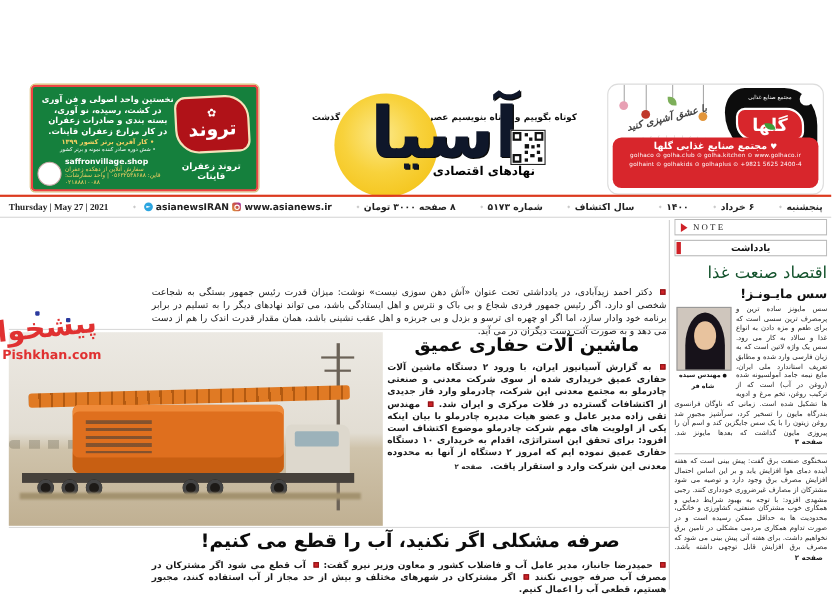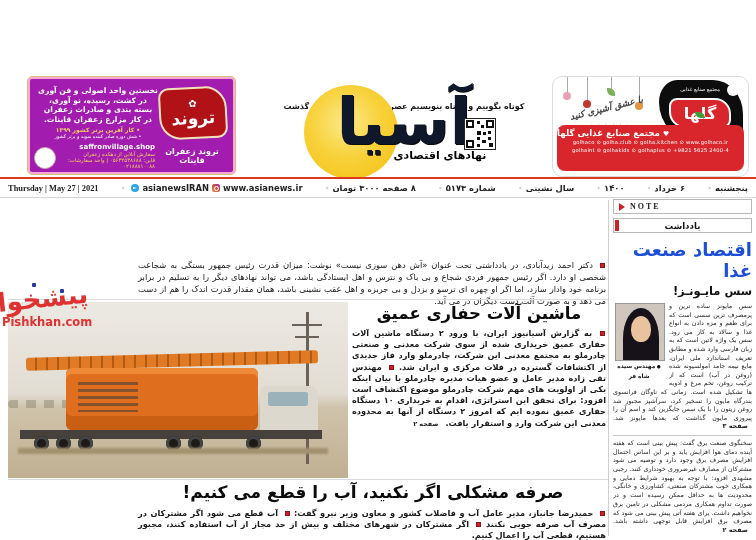--- a/index.html
+++ b/index.html
@@ -1,36 +1,36 @@
 <!DOCTYPE html>
 <html lang="fa"><head>
 <meta charset="utf-8">
 <style>
   * { margin:0; padding:0; box-sizing:border-box; }
   body { background:#fff; font-family:"DejaVu Sans", sans-serif; }
   .page { position:relative; width:756px; height:540px; background:#fff; overflow:hidden; }
 
   
   .ad-tarvand { position:absolute; left:28px; top:77px; width:207px; height:97px;
-    background:#a21caf; border:2px solid #f9a8d4; outline:1px solid #d9c07a; border-radius:4px; }
+    background:#15803d; border:2px solid #ef4444; outline:1px solid #d9c07a; border-radius:4px; }
   .tv-text { position:absolute; left:8px; top:7px; width:120px; direction:rtl; text-align:center;
     color:#fff; font-weight:bold; font-size:7.6px; line-height:9.6px; }
   .tv-award1 { position:absolute; left:8px; top:47px; width:120px; direction:rtl; text-align:center;
     color:#f3d064; font-size:6px; font-weight:bold; }
   .tv-award2 { position:absolute; left:8px; top:55px; width:120px; direction:rtl; text-align:center;
     color:#fff; font-size:4.8px; }
   .tv-logo { position:absolute; right:6px; top:8px; width:68px; height:52px; background:#b01218;
     border:2px solid #f3e3bb; border-radius:10px 22px 10px 22px; transform:rotate(-3deg);
     display:flex; flex-direction:column; align-items:center; justify-content:center; color:#fff; }
   .tv-flower { font-size:10px; line-height:10px; color:#fff; }
   .tv-brand { font-size:17px; font-weight:bold; line-height:18px; }
   .tv-bottom { position:absolute; left:4px; right:4px; bottom:3px; height:32px; display:flex; align-items:flex-end; }
   .tv-stamp { width:22px; height:22px; border-radius:50%; background:#fff; border:1px solid #caa; margin-right:3px;
     color:#5a3b14; font-size:4px; display:flex; align-items:center; justify-content:center; text-align:center; }
-  .tv-shop { flex:1; text-align:right; }
+  .tv-shop { flex:1; text-align:left; }
   .tv-shop-en { color:#fff; font-size:7px; font-weight:bold; }
   .tv-shop-fa { color:#f3d064; font-size:5.4px; direction:rtl; }
   .tv-phones { color:#f3d064; font-size:5.4px; direction:rtl; }
   .tv-brandrow { width:74px; color:#fff; font-size:8px; font-weight:bold; direction:rtl; text-align:center; padding-bottom:4px; }
 
   .tagline { position:absolute; left:278px; top:64px; width:252px; text-align:center; direction:rtl;
     font-size:8px; font-weight:bold; color:#111;margin-top:38px; }
   .sun { position:absolute; left:304px; top:85px; width:94px; height:94px; border-radius:50%;
     background:radial-gradient(circle at 45% 40%, #fce98a 0%, #f8d23c 45%, #f2bd0a 100%); }
   .calli { position:absolute; left:290px; top:70px; width:228px; height:104px; direction:rtl;
@@ -54,21 +54,21 @@
     color:#fff; font-size:5px; }
   .gl-chef { position:absolute; right:4px; top:4px; width:12px; height:12px; background:#fff; border-radius:50%; }
   .gl-chefhat { position:absolute; right:5px; top:0px; width:10px; height:5px; background:#fff; border-radius:4px 4px 0 0; }
   .gl-brand { position:absolute; right:12px; top:18px; width:62px; height:30px; background:#d8262c;
     border:2px solid #fff; border-radius:8px 16px 8px 16px; color:#fff; font-size:16px; font-weight:bold;
     display:flex; align-items:center; justify-content:center; direction:rtl; }
   .gl-leaf { position:absolute; right:24px; top:12px; width:10px; height:6px; background:#3f9d3a; border-radius:0 6px 0 6px; }
   .gl-reg { position:absolute; right:74px; top:48px; width:7px; height:7px; border:1px solid #fff; border-radius:50%;
     color:#fff; font-size:4px; line-height:6px; text-align:center; }
   .gl-red { position:absolute; left:4px; right:4px; bottom:5px; height:46px; background:#d8262c; border-radius:8px; }
-  .gl-banner { direction:rtl; text-align:left; color:#fff; font-size:8.6px; font-weight:bold; padding-top:3px; }
+  .gl-banner { direction:rtl; text-align:center; color:#fff; font-size:8.6px; font-weight:bold; padding-top:3px; }
   .gl-heart { color:#fff; font-size:7px; }
   .gl-soc { text-align:center; color:#fff; font-size:5.2px; line-height:8px; letter-spacing:.2px; }
 
   
   .rule-red { position:absolute; left:0; right:0; top:177px; height:2px; background:#dc3a1f; }
   .infobar { position:absolute; left:0; right:0; top:180px; height:16px; padding:0 8px;
     display:flex; direction:rtl; align-items:center; justify-content:space-between; }
   .infobar .it { font-size:8.4px; font-weight:bold; color:#222; direction:rtl; white-space:nowrap; }
   .infobar .it:not(:last-child)::after { content:"◆"; font-size:3.5px; color:#c9c9c9; margin:0 4px; vertical-align:2px; }
   .weblink { direction:ltr; display:inline-flex; align-items:center; gap:3px; }
@@ -78,26 +78,26 @@
   .ic-tg::after { content:""; position:absolute; left:2px; top:2.5px; border-left:4px solid #fff;
     border-top:1.5px solid transparent; border-bottom:1.5px solid transparent; }
   .date-en { font-family:"Liberation Serif", serif; font-size:9px; font-weight:bold; color:#111; direction:ltr; }
   .rule-gray { position:absolute; left:0; right:0; top:197px; height:1px; background:#d6d6d6; }
 
   
   .vdiv { position:absolute; left:608px; top:200px; bottom:4px; width:1px; background:#cfcfcf; }
   .note-col { position:absolute; left:613px; top:199px; width:139px; height:338px; overflow:hidden; }
   .note-box { height:15px; border:1px solid #b9b9b9; display:flex; align-items:center; gap:5px; padding:0 5px; direction:ltr; }
   .tri { width:0; height:0; border-left:6px solid #cf2127; border-top:4px solid transparent; border-bottom:4px solid transparent; }
-  .note-en { font-family:"Liberation Serif", serif; font-size:8px; letter-spacing:2px; color:#222; font-weight:bold; }
+  .note-en { font-family:"Liberation Serif", serif; font-size:8px; letter-spacing:2px; color:#222; font-weight:normal; }
   .yad-box { margin-top:4px; height:15px; border:1px solid #b9b9b9; position:relative; direction:rtl;
     display:flex; align-items:center; justify-content:center; }
   .yad-bar { position:absolute; left:1px; top:1px; bottom:1px; width:4px; background:#cf2127; }
   .yad-t { font-size:8.6px; font-weight:bold; color:#111; }
-  .note-title { margin-top:6px; direction:rtl; text-align:right; color:#1d4ed8; font-size:18px; font-weight:bold; }
+  .note-title { margin-top:6px; direction:rtl; text-align:right; color:#14532d; font-size:15px; font-weight:normal; }
   .note-sub { margin-top:3px; direction:rtl; text-align:right; color:#111; font-size:11.5px; font-weight:bold; }
   .note-art { margin-top:4px; direction:rtl; text-align:justify; font-size:6.3px; line-height:8.6px; color:#1c1c1c; }
   .note-photo-box { float:left; width:52px; margin:1px 4px 1px 0; }
   .note-photo { width:50px; height:58px; background:#cfc6bd; border:1px solid #999; position:relative; overflow:hidden; }
   .hijab { position:absolute; left:7px; top:4px; width:36px; height:60px; background:#17121a; border-radius:50% 50% 0 0; }
   .face { position:absolute; left:15px; top:12px; width:20px; height:26px; background:#e8c39e; border-radius:50% 50% 45% 45%; }
   .byline { font-size:5.8px; font-weight:bold; direction:rtl; text-align:center; margin-top:1px; color:#111; }
   .byline::before { content:"● "; font-size:4.5px; }
   .pref { font-weight:bold; font-size:6.4px; white-space:nowrap; padding-right:4px; }
   .note-div { border-top:1px solid #c9c9c9; margin:4px 0 3px; }
@@ -228,21 +228,21 @@
       <div class="gl-soc">golhaco ⊙ golha.club ⊙ golha.kitchen ⊙ www.golhaco.ir</div>
       <div class="gl-soc">golhaint ⊙ golhakids ⊙ golhaplus ⊙ +9821 5625 2400-4</div>
     </div>
   </div>
 
   <div class="rule-red"></div>
   <div class="infobar">
     <span class="it">پنجشنبه</span>
     <span class="it">۶ خرداد</span>
     <span class="it">۱۴۰۰</span>
-    <span class="it">سال نشینی</span>
+    <span class="it">سال اکتشاف</span>
     <span class="it">شماره ۵۱۷۳</span>
     <span class="it">۸ صفحه ۳۰۰۰ تومان</span>
     <span class="it weblink">
       <span>www.asianews.ir</span>
       <span class="ic-insta"></span>
       <span>asianewsIRAN</span>
       <span class="ic-tg"></span>
     </span>
     <span class="it date-en">Thursday | May 27 | 2021</span>
   </div>

